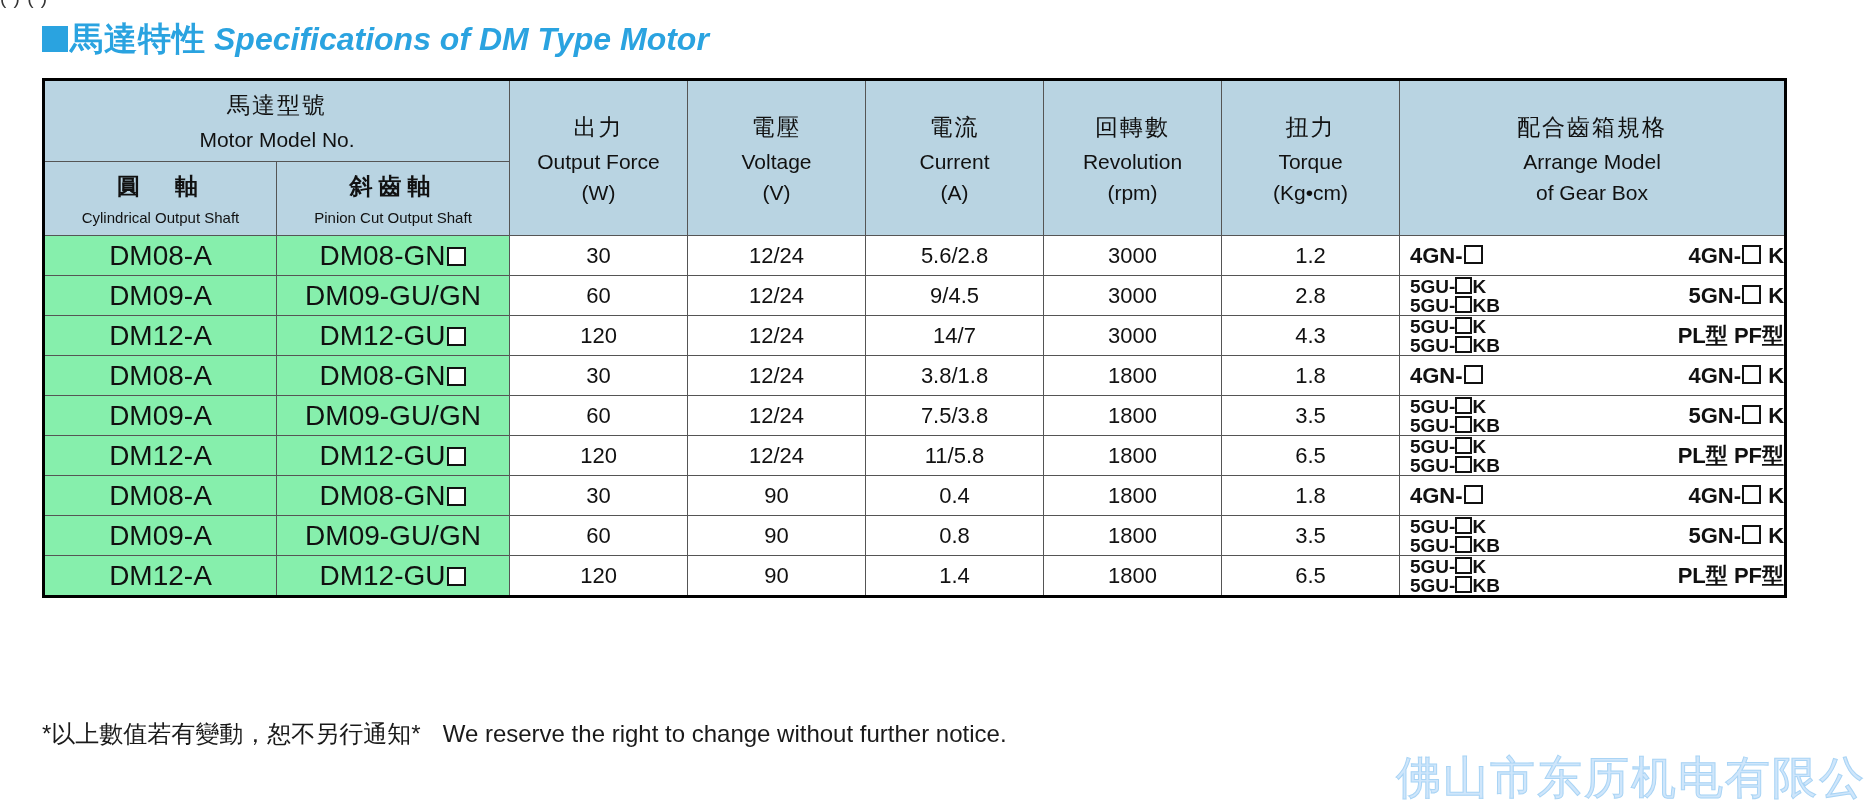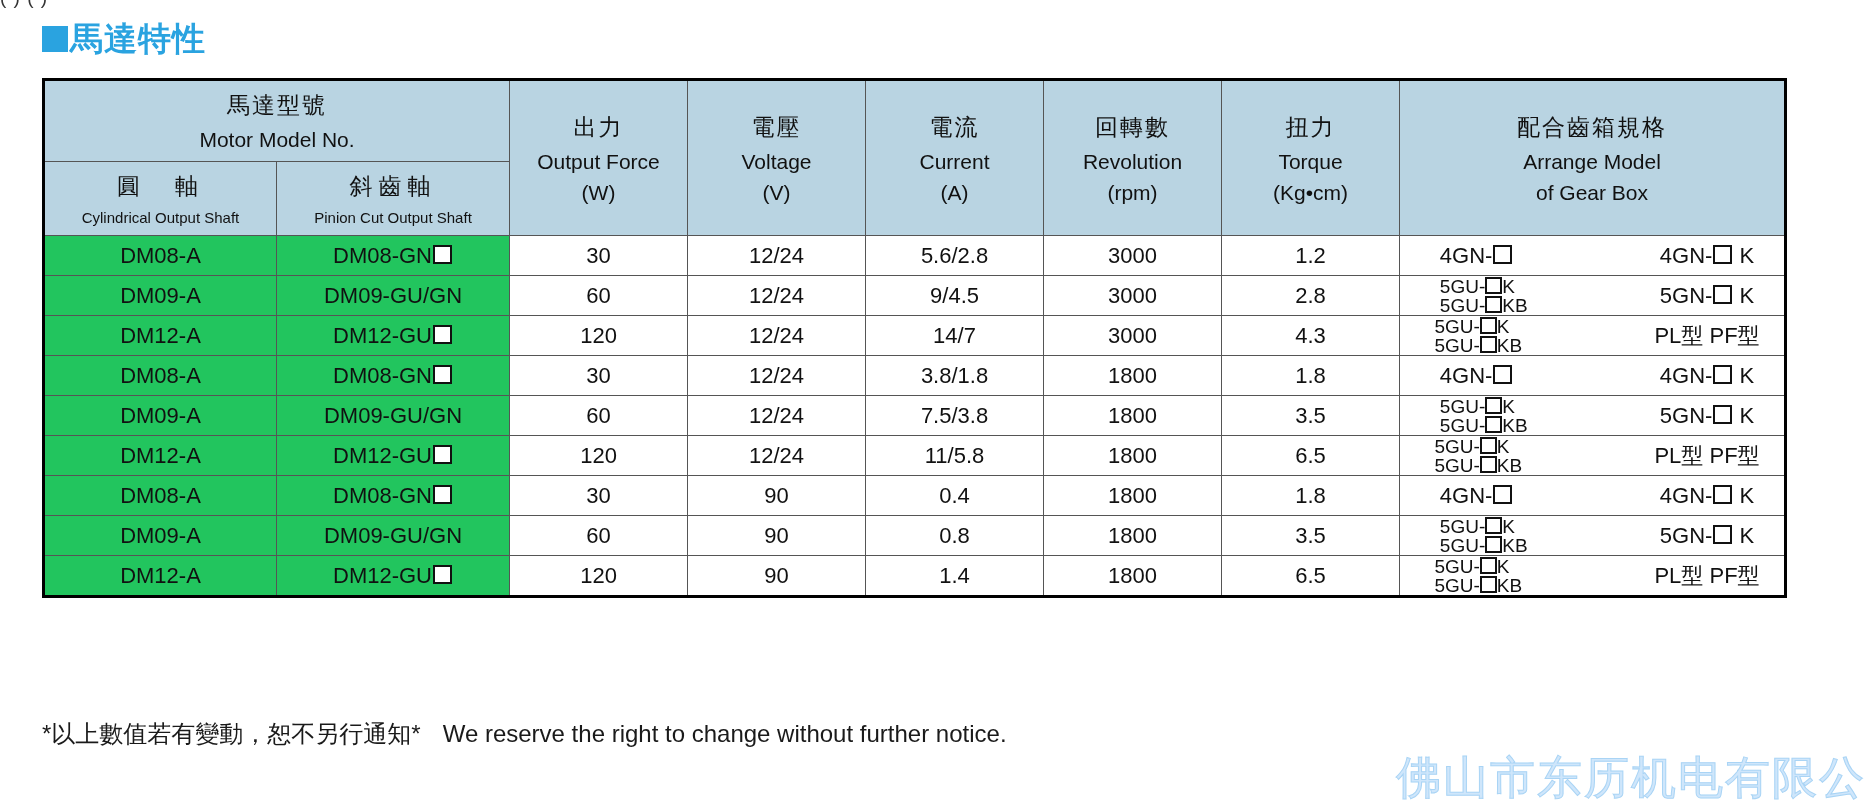--- a/index.html
+++ b/index.html
@@ -99,32 +99,32 @@
     color: #111;
   }
   .hdr-en {
     font-size: 21px;
     color: #111;
   }
   .hdr-unit {
     font-size: 21px;
     color: #111;
   }
-  .hdr-sub .hdr-cn { font-size: 23px; letter-spacing: 6px; }
+  .hdr-sub .hdr-cn { font-size: 23px; letter-spacing: 6px; font-weight: bold; }
   .hdr-sub .hdr-en { font-size: 15px; }
 
   tbody td {
     height: 39px;
     font-size: 22px;
     color: #111;
     background: #ffffff;
   }
   td.model {
-    background: #22c55e;
-    font-size: 22px;
+    background: #86efac;
+    font-size: 28px;
   }
 
   .sq {
     display: inline-block;
     width: 15px;
     height: 15px;
     border: 2px solid #111;
     background: #fff;
     vertical-align: -1px;
     margin: 0 1px;
@@ -136,25 +136,26 @@
     border: 2px solid #111;
     background: #fff;
     vertical-align: -1px;
     margin: 0 0px;
   }
 
   
   .gearbox {
     display: flex;
     align-items: center;
-    justify-content: center;
+    justify-content: space-between;
     padding-left: 10px;
     gap: 20px;
     height: 39px;
     white-space: nowrap;
+    font-weight: bold;
   }
   .gb-left {
     display: flex;
     flex-direction: column;
     justify-content: center;
     line-height: 1.0;
     font-size: 19px;
     min-width: 152px;
     text-align: left;
   }
@@ -193,20 +194,21 @@
 </head>
 <body>
 
 <div class="crop-strip">
   <span>( ) ( )</span>
 </div>
 
 <div class="title-row">
   <span class="title-bullet"></span>
   <span class="title-cn">馬達特性</span>
+  <span class="title-en">Specifications of DM Type Motor</span>
 </div>
 
 <div class="spec-table-wrap">
   <table class="spec">
     <colgroup>
       <col style="width:233px">
       <col style="width:233px">
       <col style="width:178px">
       <col style="width:178px">
       <col style="width:178px">

